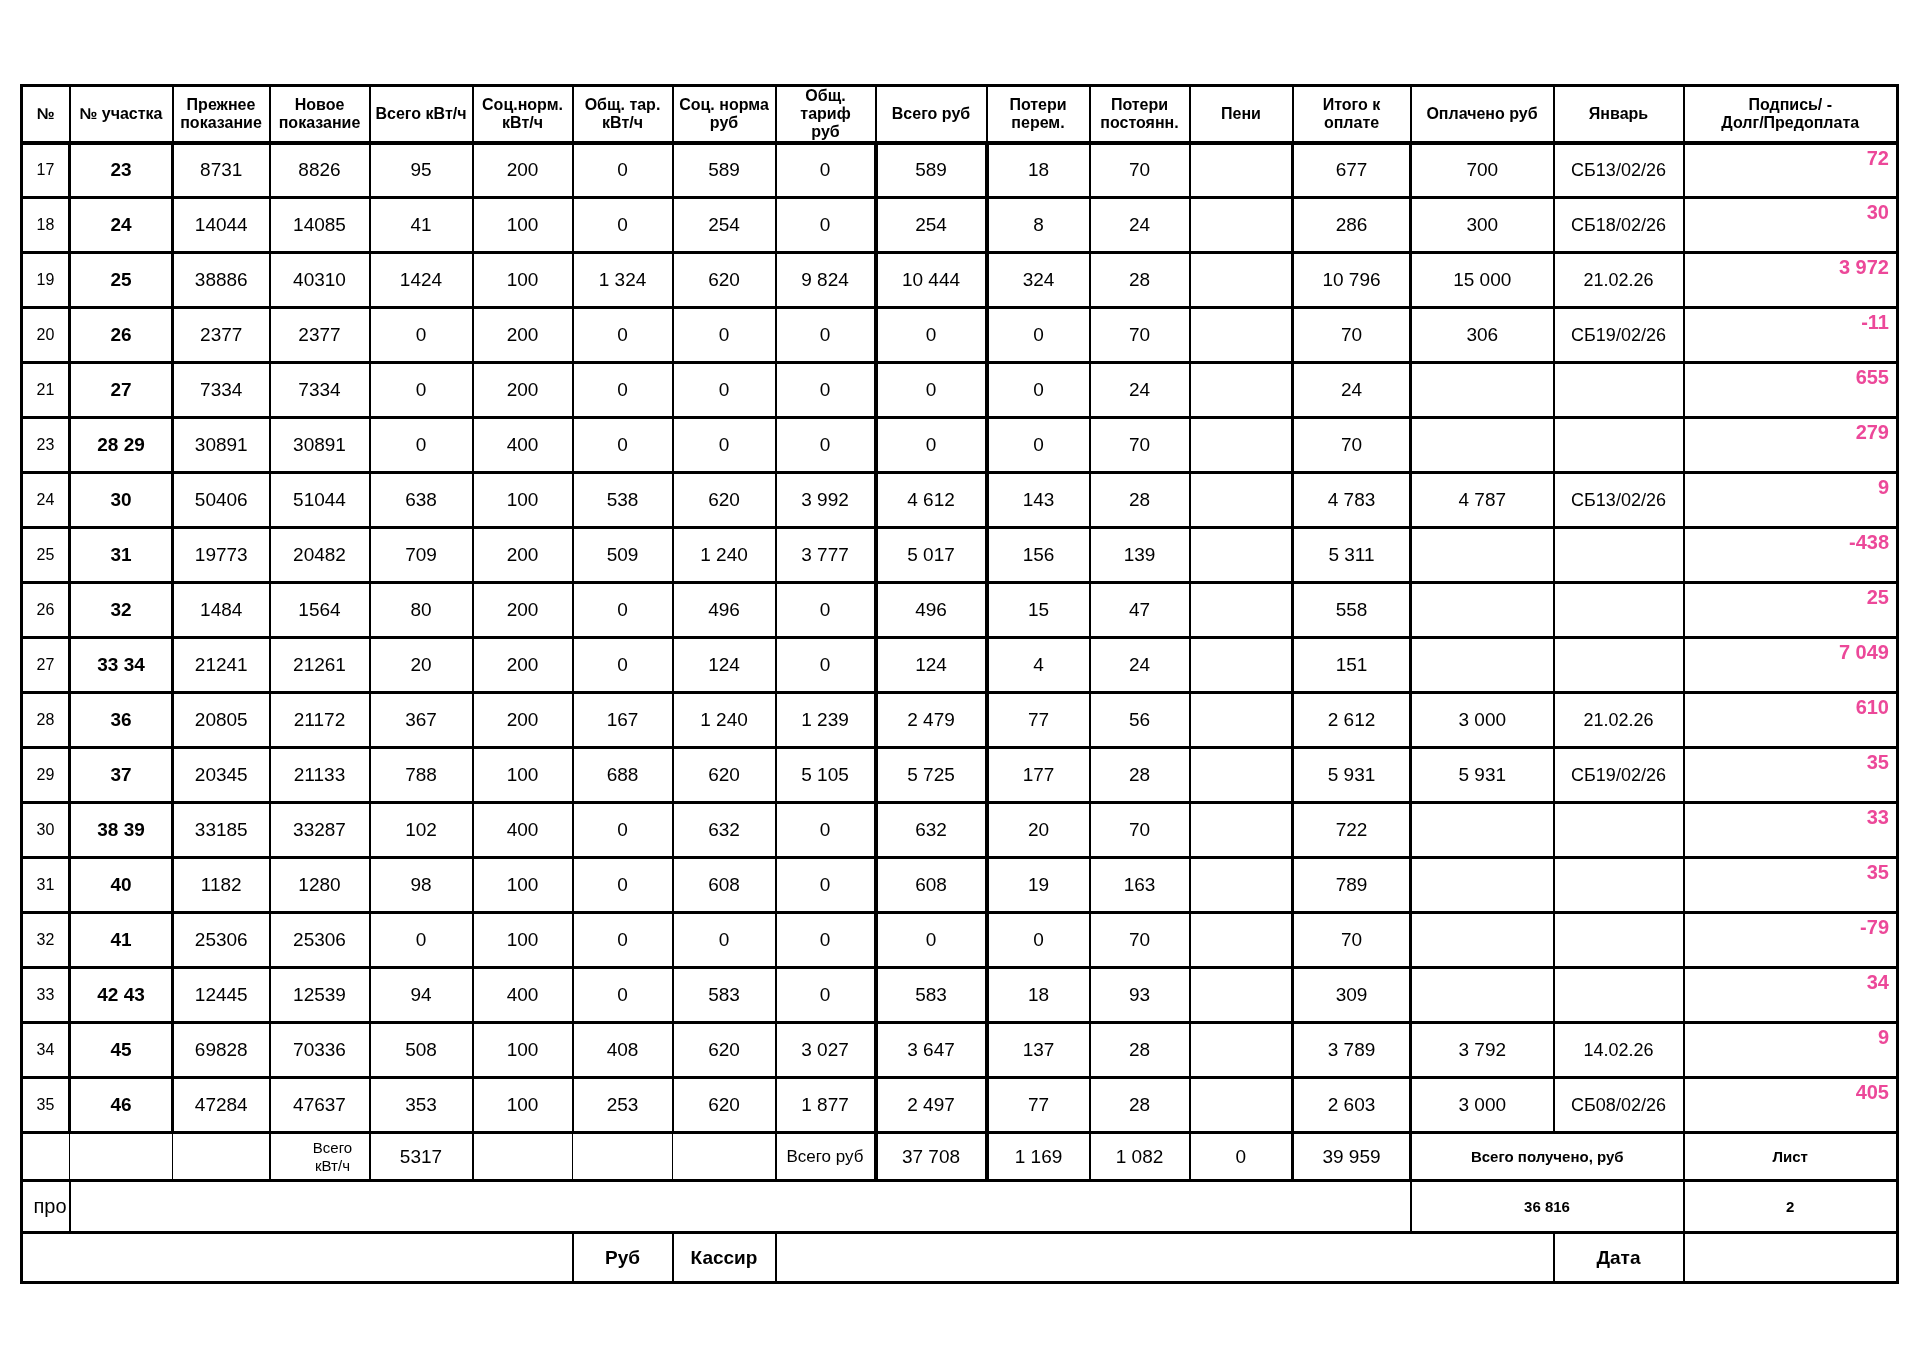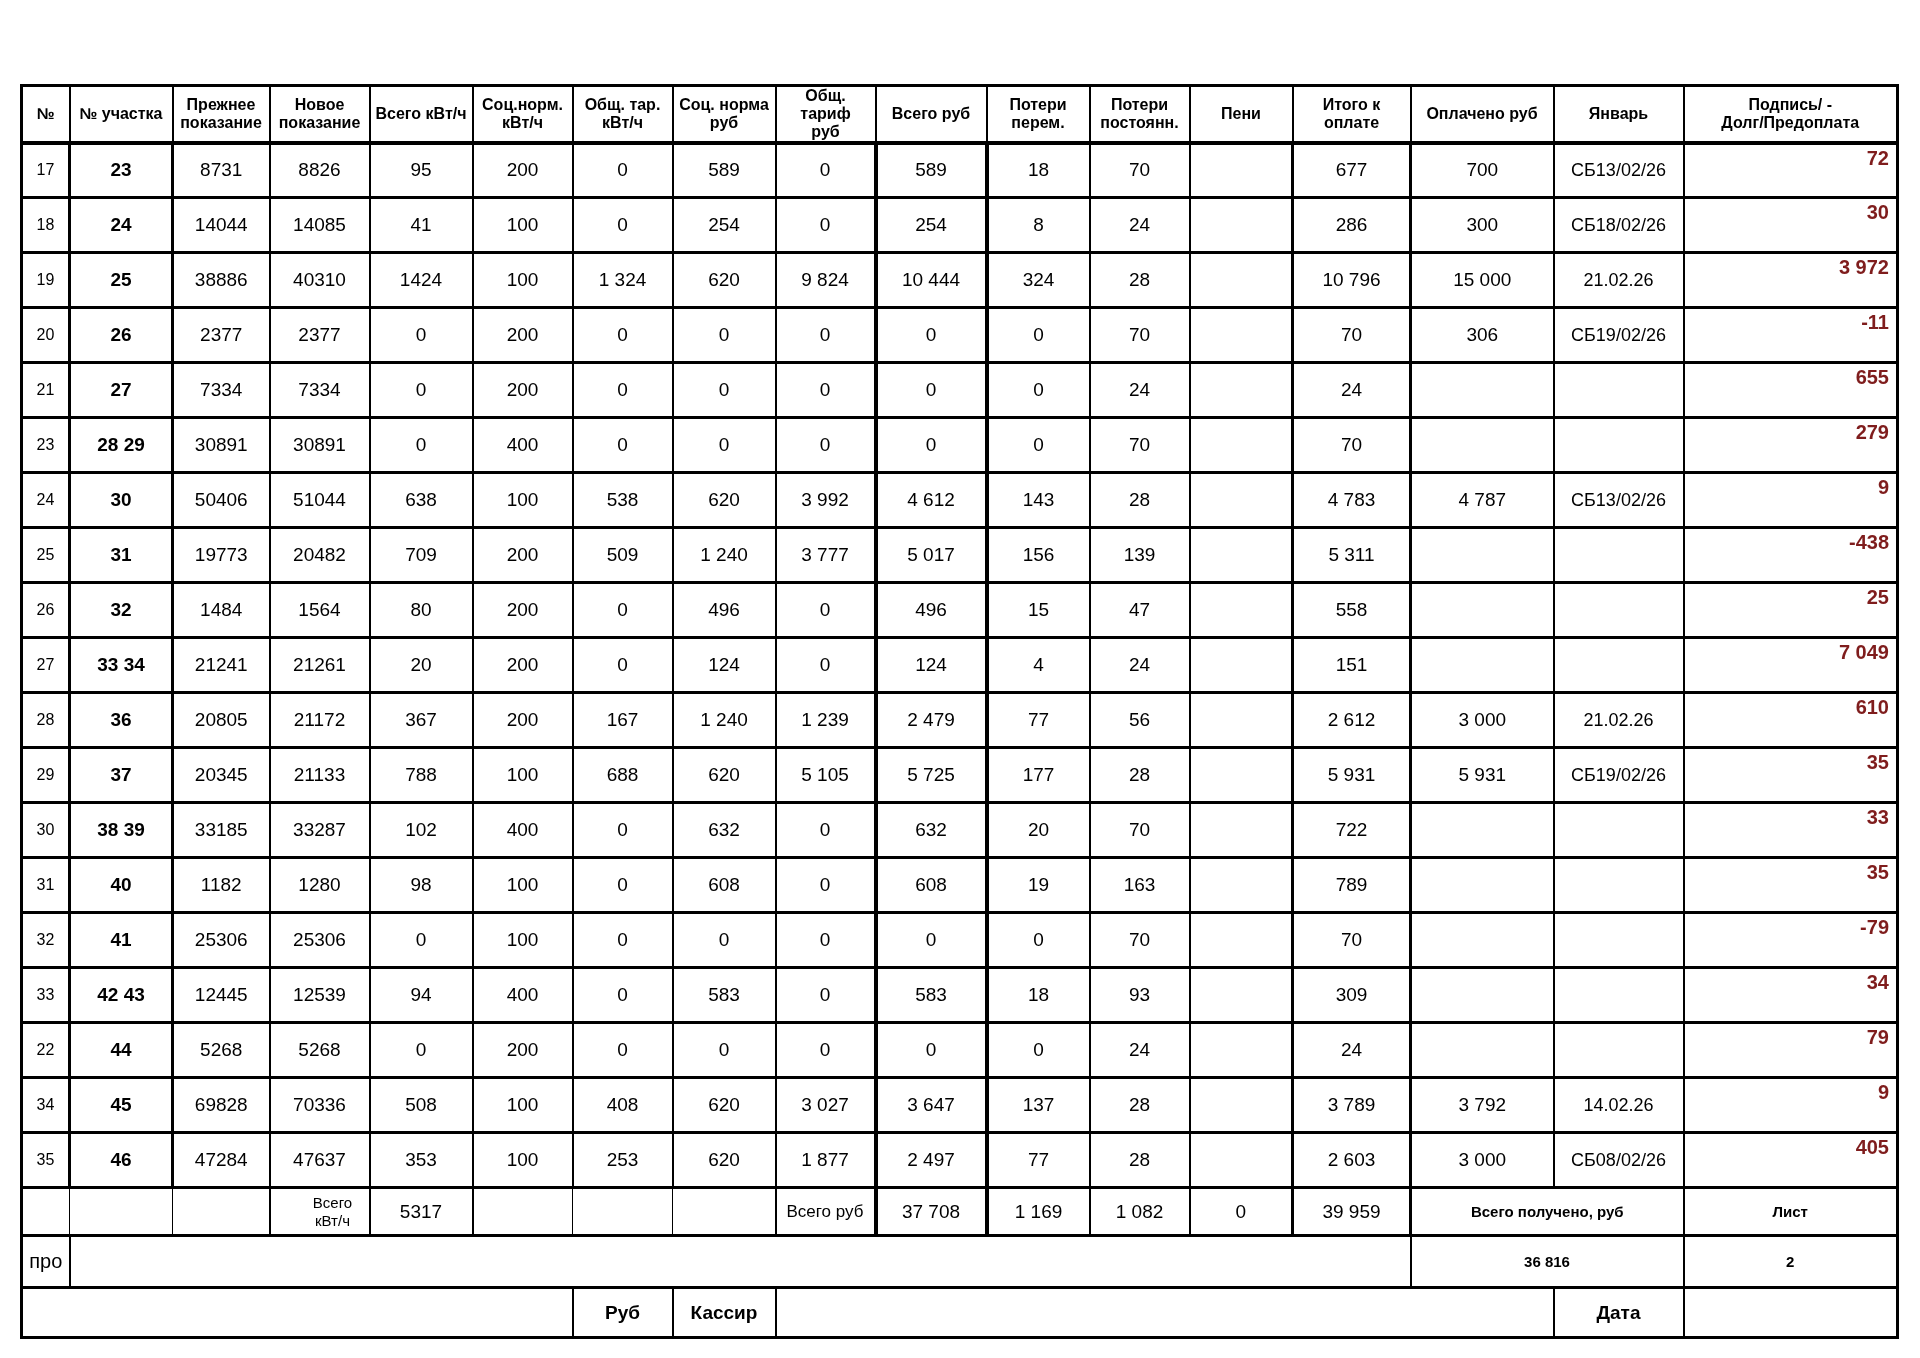--- a/index.html
+++ b/index.html
@@ -11,30 +11,30 @@
   thead tr { height:46px; }
   th { font-size:16px; font-weight:bold; white-space:pre-line; line-height:1.12; border-bottom-width:4px; }
   tbody tr { height:55px; }
   td { font-size:19px; }
   
   .c0  { font-size:16px; }
   .c1  { font-weight:bold; border-left-width:3px; border-right-width:3px; }
   .c9  { border-left-width:4px; border-right-width:4px; }
   .c13 { border-left-width:3px; border-right-width:3px; }
   .c15 { font-size:18px;margin-left:24px; }
-  .c16 { color:#7f1d1d; font-weight:bold; text-align:right; vertical-align:top;
+  .c16 { color:#ec4899; font-weight:bold; text-align:right; vertical-align:top;
          padding:2px 7px 0 0; font-size:20px; }
   
   .summary-row { height:48px; }
   .summary-row td.e { border-left-width:1px; border-right-width:1px; }
   .small-label { font-size:15px; white-space:pre-line; line-height:1.15;padding-left:28px; }
   .mid-label { font-size:17px; padding:0; }
   .bold { font-weight:bold; font-size:15px; }
   .pro-row { height:52px; }
-  .pro-cell { text-align:center; font-size:20px; padding-left:2px; white-space:nowrap; }
+  .pro-cell { text-align:right; font-size:20px; padding-left:2px; white-space:nowrap; }
   .footer-row { height:50px; }
   .footer-row td { font-weight:bold; font-size:19px; }
 </style>
 </head>
 <body>
 
 <table>
   <colgroup>
     <col style="width:48px">
       <col style="width:103px">
@@ -384,39 +384,20 @@
         <td class="c9">583</td>
         <td class="c10">18</td>
         <td class="c11">93</td>
         <td class="c12"></td>
         <td class="c13">309</td>
         <td class="c14"></td>
         <td class="c15"></td>
         <td class="c16">34</td>
       </tr>
       <tr>
-        <td class="c0">22</td>
-        <td class="c1">44</td>
-        <td class="c2">5268</td>
-        <td class="c3">5268</td>
-        <td class="c4">0</td>
-        <td class="c5">200</td>
-        <td class="c6">0</td>
-        <td class="c7">0</td>
-        <td class="c8">0</td>
-        <td class="c9">0</td>
-        <td class="c10">0</td>
-        <td class="c11">24</td>
-        <td class="c12"></td>
-        <td class="c13">24</td>
-        <td class="c14"></td>
-        <td class="c15"></td>
-        <td class="c16">79</td>
-      </tr>
-      <tr>
         <td class="c0">34</td>
         <td class="c1">45</td>
         <td class="c2">69828</td>
         <td class="c3">70336</td>
         <td class="c4">508</td>
         <td class="c5">100</td>
         <td class="c6">408</td>
         <td class="c7">620</td>
         <td class="c8">3 027</td>
         <td class="c9">3 647</td>

